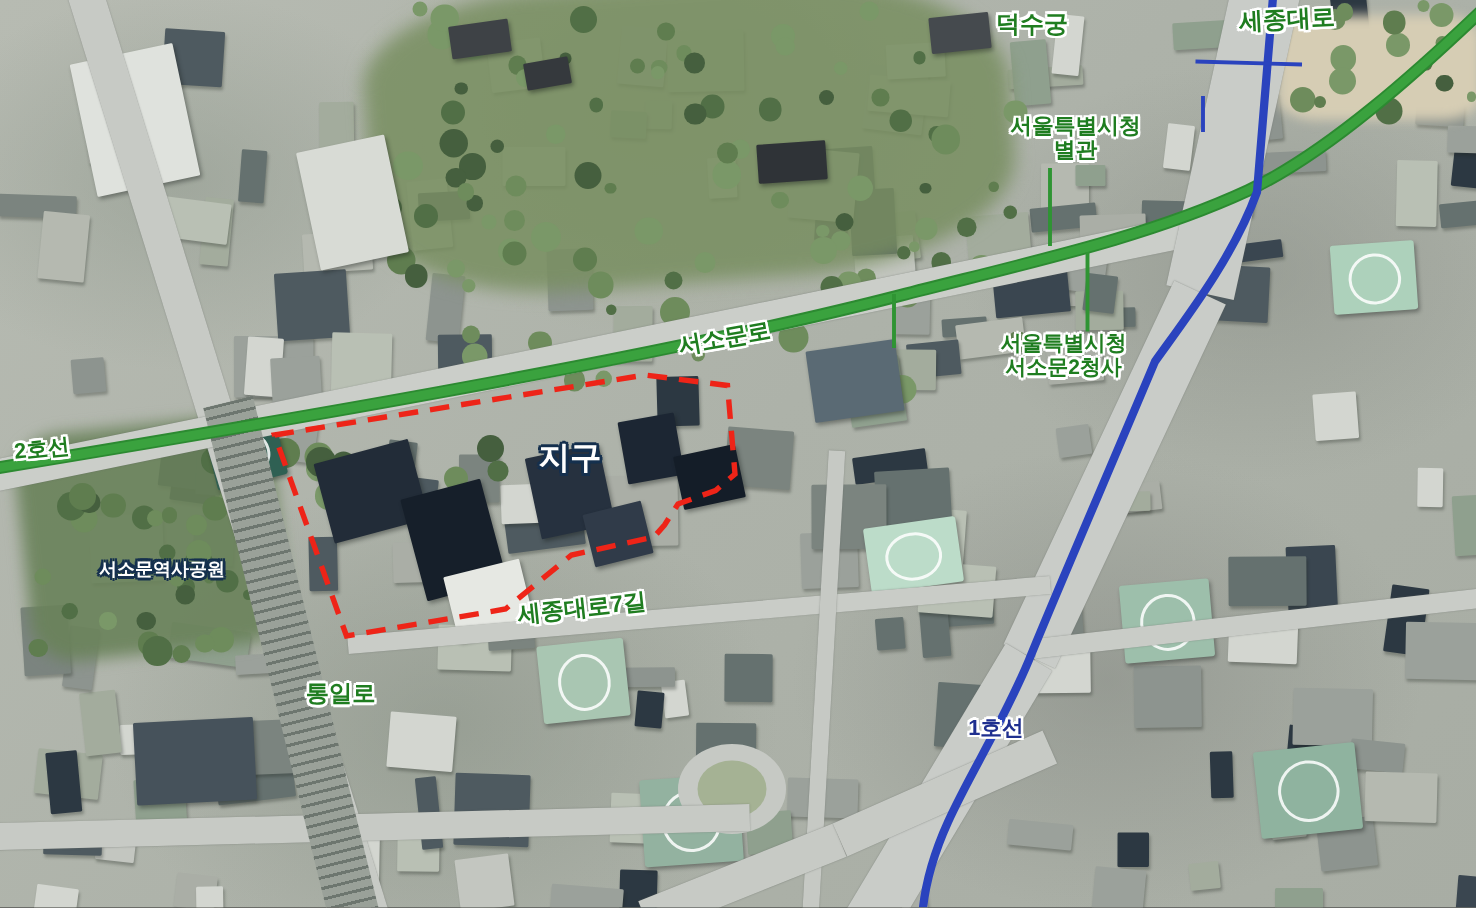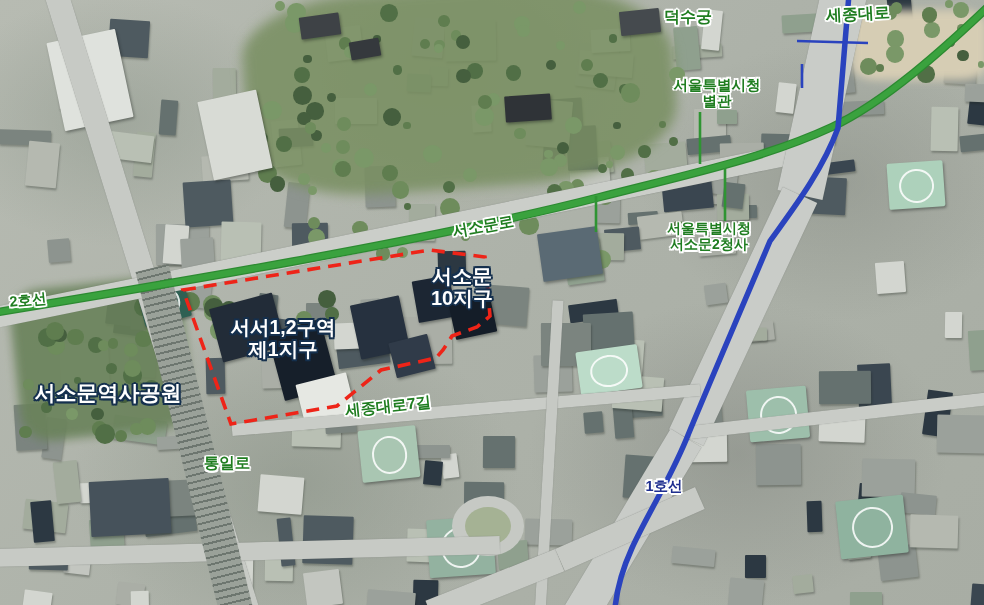--- a/index.html
+++ b/index.html
@@ -455,26 +455,19 @@
   </div>
   <div class="lbl green" style="left:483px;top:226px;font-size:15.5px;transform:translate(-50%,-50%) rotate(-10deg);">서소문로</div>
   <div class="lbl green" style="left:28px;top:300px;font-size:14.5px;transform:translate(-50%,-50%) rotate(-6deg);">2호선</div>
   <div class="lbl green" style="left:709px;top:237px;font-size:14px;transform:translate(-50%,-50%);">
     <span>서울특별시청</span>
     <span>서소문2청사</span>
   </div>
   <div class="lbl green" style="left:388px;top:406px;font-size:15.5px;transform:translate(-50%,-50%) rotate(-6deg);">세종대로7길</div>
   <div class="lbl green" style="left:227px;top:463px;font-size:15.5px;transform:translate(-50%,-50%);">통일로</div>
 
-  <div class="lbl white" style="left:108px;top:393px;font-size:21px;transform:translate(-50%,-50%);">서소문역사공원</div>
-  <div class="lbl white" style="left:283px;top:339px;font-size:19.5px;transform:translate(-50%,-50%);">
-    <span>서서1,2구역</span>
-    <span>제1지구</span>
-  </div>
+  <div class="lbl white" style="left:108px;top:380px;font-size:12px;transform:translate(-50%,-50%);">서소문역사공원</div>
   <div class="lbl white" style="left:380px;top:306px;font-size:21px;transform:translate(-50%,-50%);">
-  </div>
-  <div class="lbl white" style="left:462px;top:287px;font-size:20px;transform:translate(-50%,-50%);">
-    <span>서소문</span>
-    <span>10지구</span>
+    <span>지구</span>
   </div>
 
   <div class="lbl blue" style="left:664px;top:486px;font-size:14.5px;transform:translate(-50%,-50%);">1호선</div>
 </div>
 
 </body></html>

